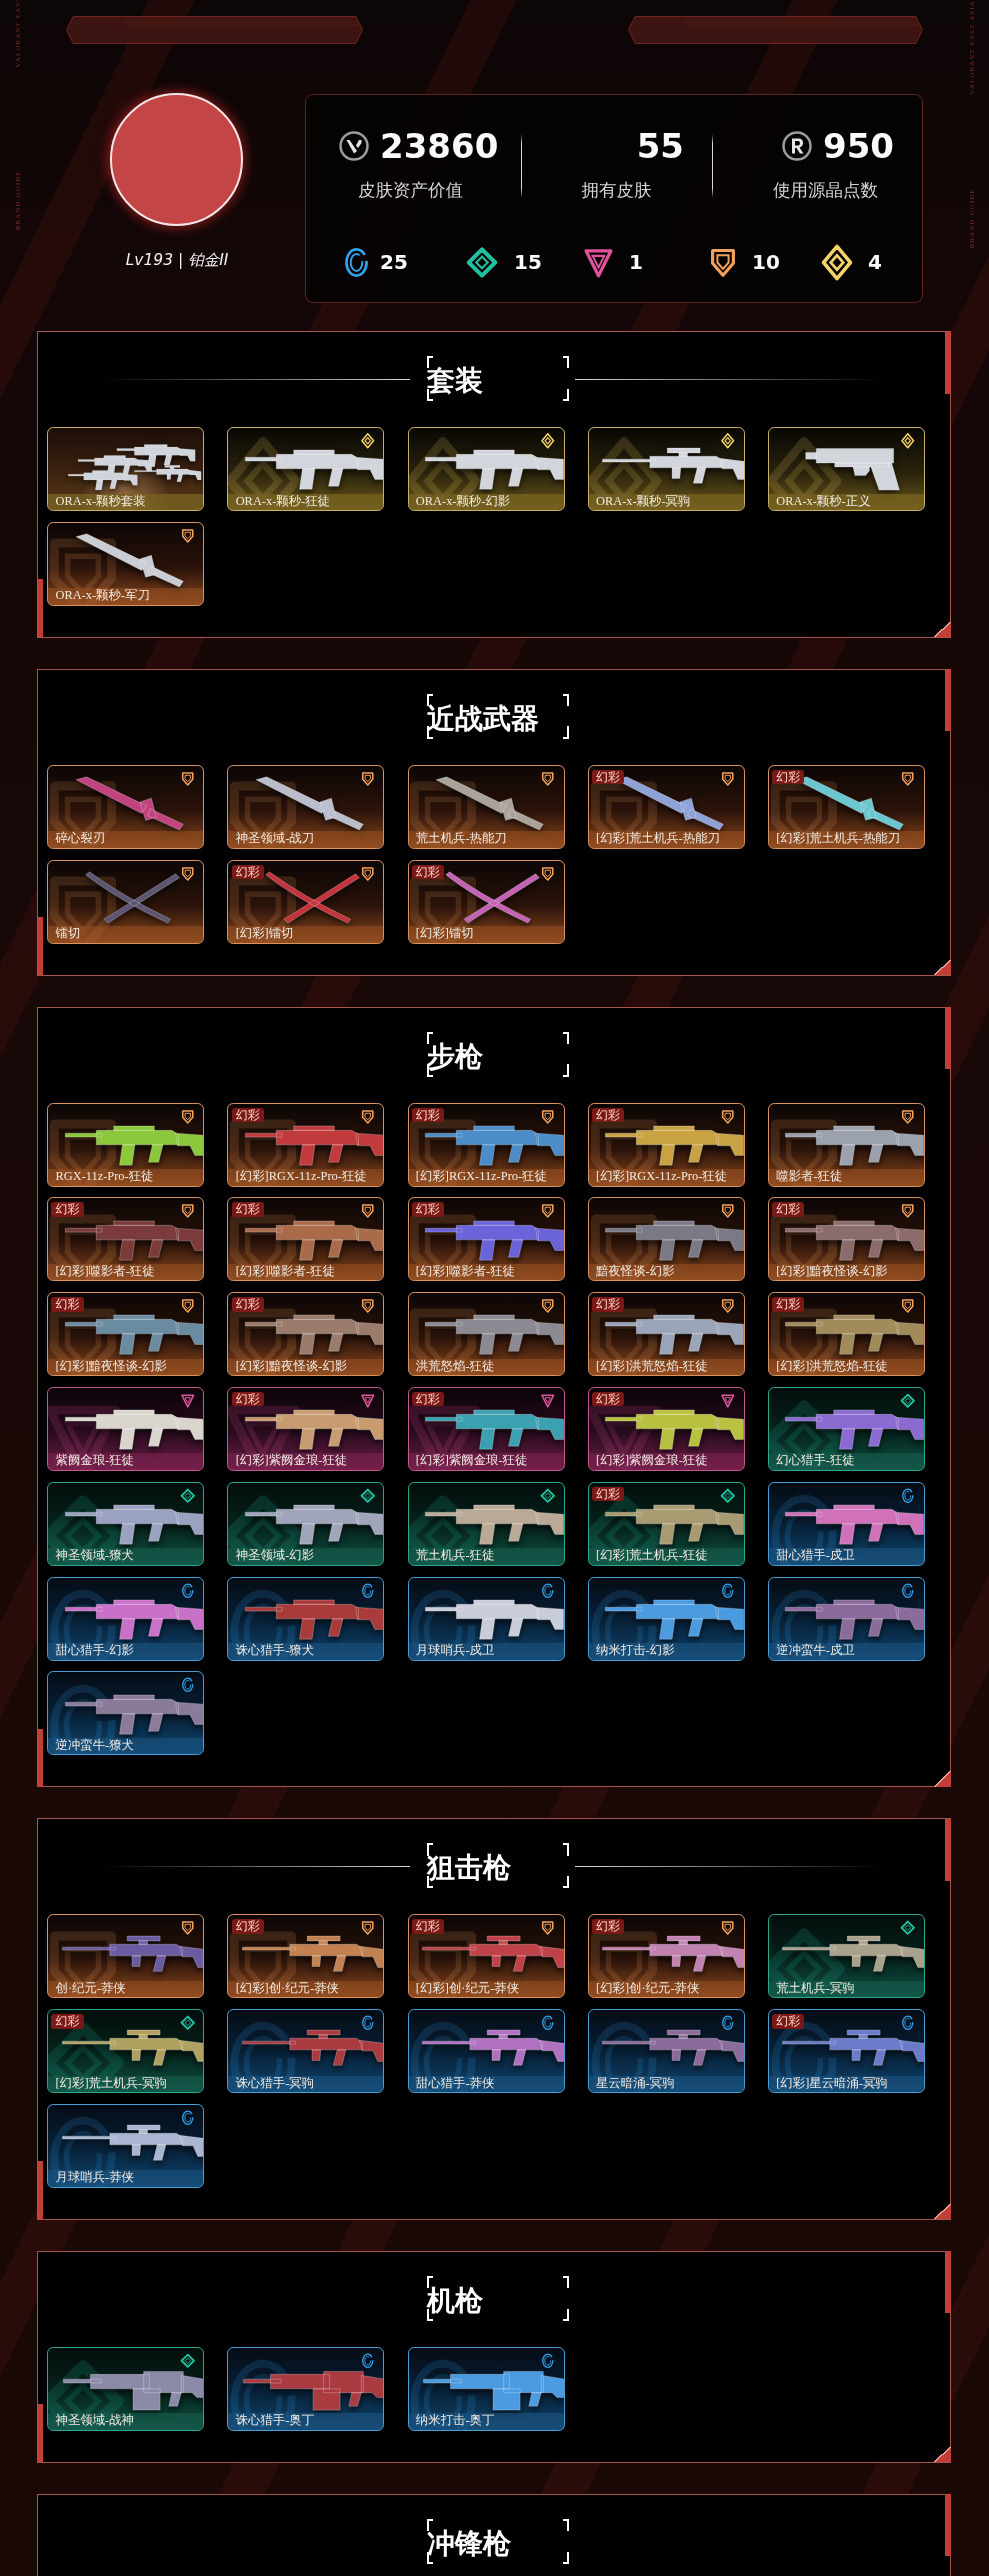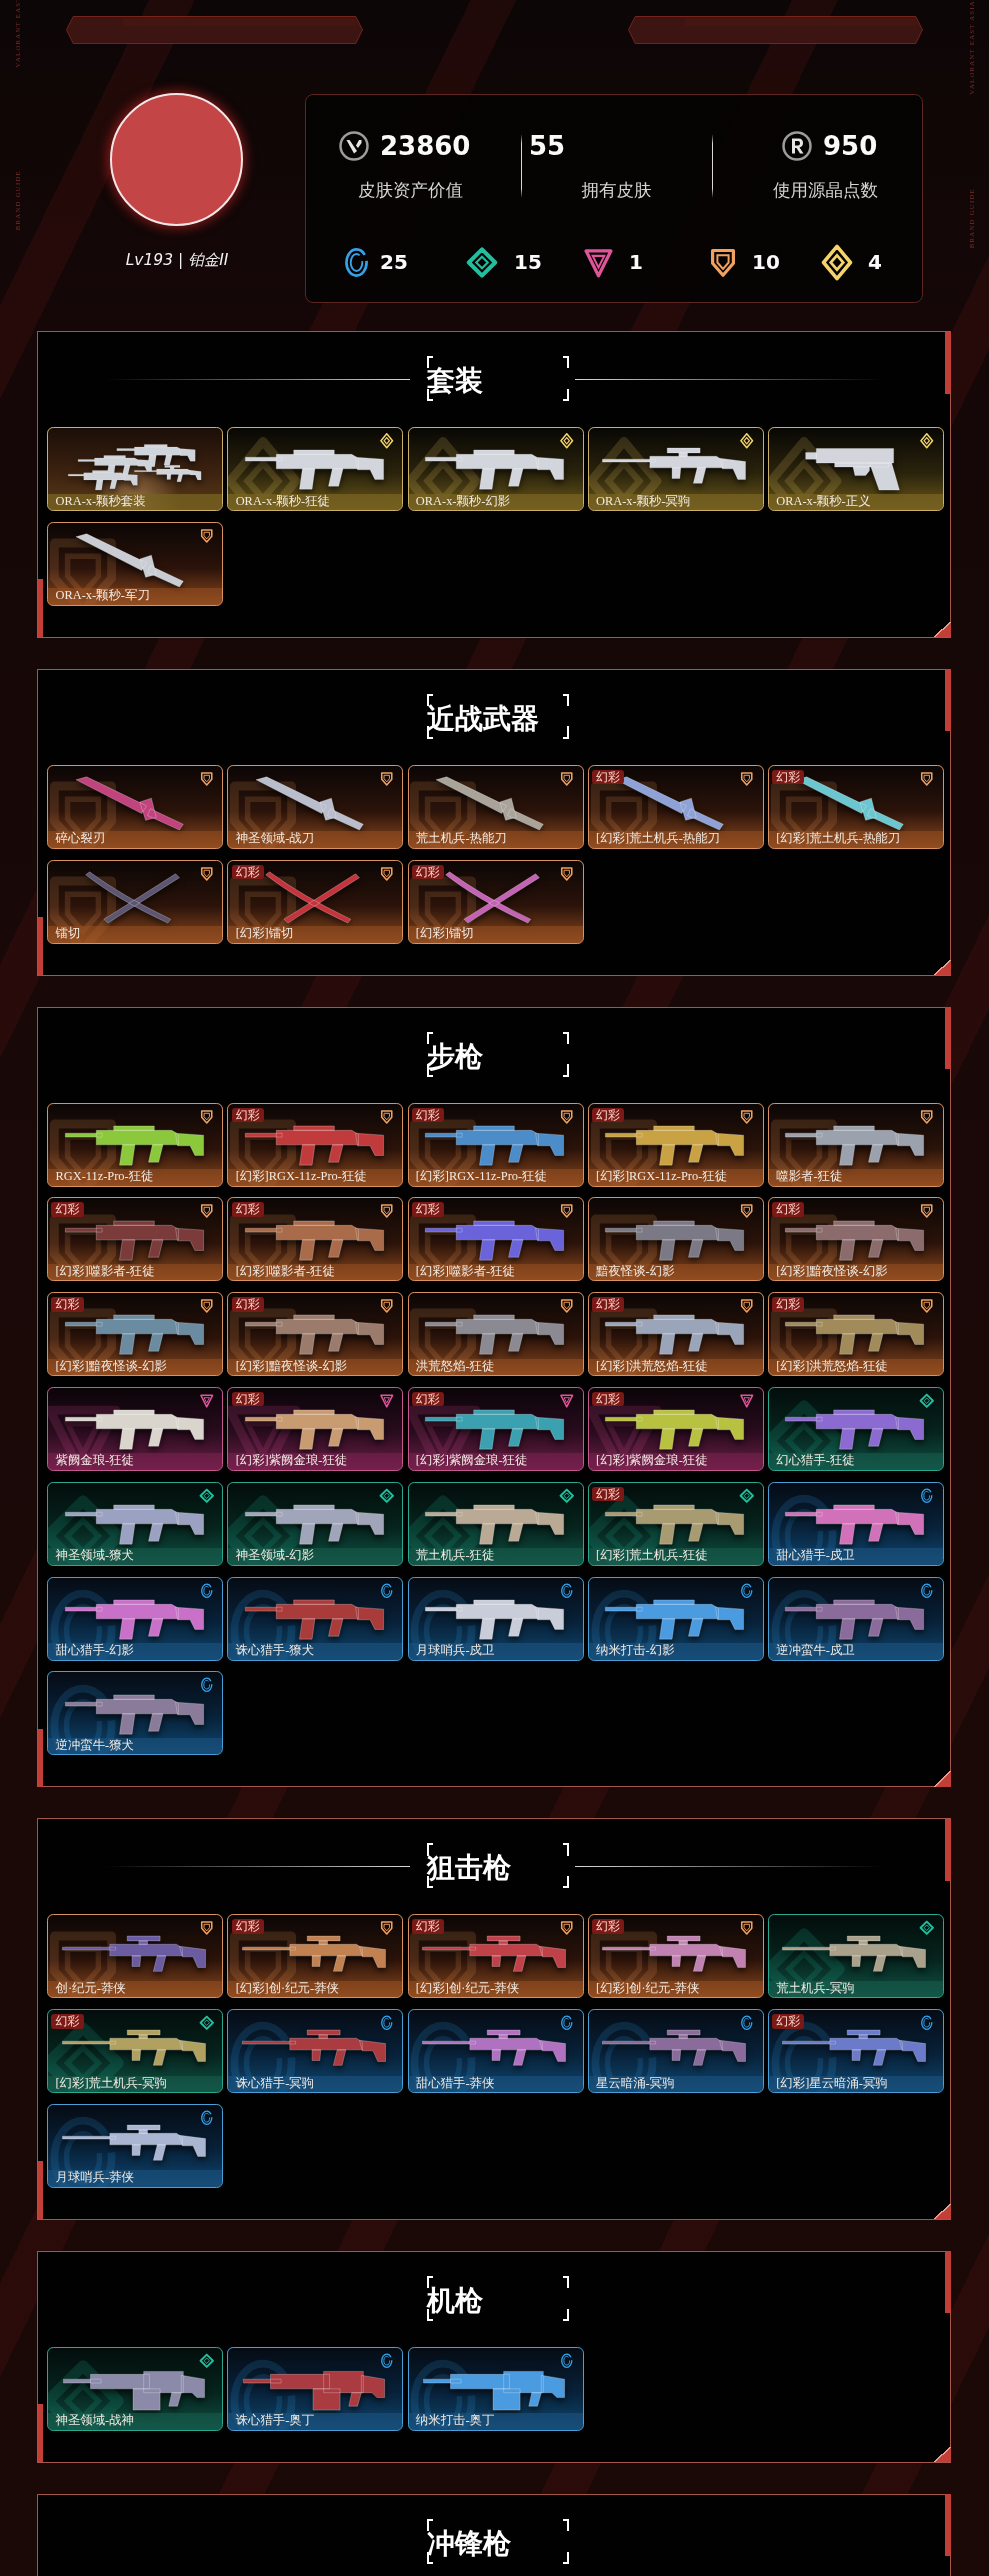--- a/index.html
+++ b/index.html
@@ -12,21 +12,21 @@
   linear-gradient(180deg,rgba(0,0,0,0) 0px,rgba(0,0,0,0) 3668px,rgba(105,24,18,.75) 3823px,rgba(120,28,20,.93) 4025px),
   repeating-linear-gradient(116deg,rgba(0,0,0,0) 0px,rgba(0,0,0,0) 134px,rgba(80,18,14,.28) 134px,rgba(80,18,14,.28) 175px,rgba(0,0,0,0) 175px,rgba(0,0,0,0) 289px),
   linear-gradient(180deg,#0d0606 0px,#150707 309px,#1b0908 1546px,#1a0807 3503px,#240a08 4025px);}
 .side{position:absolute;writing-mode:vertical-rl;transform:rotate(180deg);font-family:"Liberation Serif",serif;font-size:6.7px;letter-spacing:1.3px;color:#7c2d2a;white-space:nowrap}
 .banner{position:absolute;height:28px}
 .banner svg{width:100%;height:100%;display:block}
 .avatar{position:absolute;left:110px;top:93px;width:133px;height:133px;border-radius:50%;border:2.1px solid #f3e6e6;box-shadow:0 0 10.3px 2.6px rgba(210,40,40,.55)}
 .level{position:absolute;left:74px;top:250px;width:206px;text-align:center;font-size:15.5px;line-height:21.6px;font-style:italic;color:#f2f2f2}
 .stats{position:absolute;left:305px;top:94px;width:618px;height:209px;border:0.5px solid #5e2622;border-radius:8.2px;background:rgba(4,2,2,.86)}
 .stats .abs{position:absolute}
-.stat-value{font-size:26px;line-height:30px;font-weight:bold;color:#fafafa;white-space:nowrap}
+.stat-value{font-size:34px;line-height:30px;font-weight:bold;color:#fafafa;white-space:nowrap}
 .stat-label{font-size:17.5px;line-height:23px;color:#d4d4d4;text-align:center;width:155px;white-space:nowrap}
 .divider{width:1px;height:64px;top:39px;background:linear-gradient(180deg,rgba(220,220,220,0),#d8d8d8 15%,#d8d8d8 85%,rgba(220,220,220,0))}
 .stat-icon{width:32px;height:32px;top:35px}
 .r-icon{top:151px;height:33px}
 .r-num{top:152px;font-size:20px;line-height:30px;font-weight:bold;color:#fafafa}
 .sections{position:absolute;top:331px;left:0;width:989px}
 .panel{position:relative;width:914px;margin-left:37px;margin-bottom:31px;background:#020101;border:0.5px solid #a5564c;padding:24px 0 31px 0}
 .accent-left{position:absolute;left:-0.5px;bottom:-0.5px;width:5.2px;height:58px;background:var(--accent)}
 .accent-right{position:absolute;right:-0.5px;top:-0.5px;width:5.2px;height:62px;background:var(--accent)}
 .corner-cut{position:absolute;right:-0.5px;bottom:-0.5px;width:16.5px;height:15.5px;background:linear-gradient(to top left,var(--accent) 0,var(--accent) 47%,#e7a193 47%,#e7a193 53%,rgba(0,0,0,0) 53%)}
@@ -35,21 +35,21 @@
 .t-line.left{left:67px;width:305px;background:linear-gradient(90deg,rgba(255,255,255,0),rgba(255,255,255,.85))}
 .t-line.right{left:537px;width:308px;background:linear-gradient(90deg,rgba(255,255,255,.85),rgba(255,255,255,0))}
 .t-frame{position:absolute;left:389px;top:0;width:142px;height:45px}
 .brk{position:absolute;width:6.2px;height:12.4px;border:0 solid #fff}
 .brk.tl{left:0;top:0;border-left-width:2.6px;border-top-width:2.6px}
 .brk.tr{right:0;top:0;border-right-width:2.6px;border-top-width:2.6px}
 .brk.bl{left:0;bottom:0;border-left-width:2.6px;border-bottom-width:2.6px}
 .brk.br{right:0;bottom:0;border-right-width:2.6px;border-bottom-width:2.6px}
 .section-title{position:absolute;left:0;top:2.1px;width:142px;line-height:45px;font-size:28px;font-weight:bold;color:#fff;font-family:"DejaVu Serif",serif;white-space:nowrap}
 .grid{display:grid;grid-template-columns:repeat(5,172px);column-gap:8.2px;row-gap:10.8px;margin-left:9.3px}
-.card{position:relative;width:176px;height:84px;border-radius:6.2px;border:1px solid var(--bd);overflow:hidden;background:linear-gradient(180deg,var(--top) 0%,var(--mid) 55%,var(--bot) 100%)}
+.card{position:relative;width:157px;height:84px;border-radius:6.2px;border:1px solid var(--bd);overflow:hidden;background:linear-gradient(180deg,var(--top) 0%,var(--mid) 55%,var(--bot) 100%)}
 .tier-exclusive{--bd:#d99262;--top:#0b0605;--mid:#2b130a;--bot:#8d4a1f;--band:rgba(150,78,32,.55);--ic:var(--c-exclusive)}
 .tier-ultra{--bd:#cbb06a;--top:#080704;--mid:#2a230c;--bot:#6e5a1c;--band:rgba(118,98,32,.78);--ic:var(--c-ultra)}
 .tier-premium{--bd:#c55a8e;--top:#0a0408;--mid:#2a0c1e;--bot:#6e1f48;--band:rgba(120,34,78,.6);--ic:var(--c-premium)}
 .tier-deluxe{--bd:#2aa890;--top:#030d0b;--mid:#06241d;--bot:#0f5245;--band:rgba(22,90,74,.62);--ic:var(--c-deluxe)}
 .tier-select{--bd:#4a9fd6;--top:#050b14;--mid:#08223a;--bot:#0f4670;--band:rgba(28,82,126,.62);--ic:var(--c-select)}
 .card.bundle{background:radial-gradient(ellipse 46px 62px at 50% 100%,rgba(255,200,140,.45),rgba(255,200,140,0) 100%),linear-gradient(180deg,#1b0e08 0%,#3d2210 55%,#5a3c18 100%)}
 .watermark{position:absolute;left:-9.3px;top:9.3px;width:88px;height:88px;color:var(--ic);opacity:.16}
 .weapon{position:absolute;left:9.3px;top:7.2px;width:152px;height:58px;filter:drop-shadow(0 3.1px 3.1px rgba(0,0,0,.65))}
 .chroma-badge{position:absolute;left:3.1px;top:4.1px;height:14.4px;padding:0 4.1px;border-radius:3.1px;background:#7a1915;color:#ffd6cc;font-size:12px;line-height:14.4px;white-space:nowrap}
 .tier-icon{position:absolute;right:8.2px;top:4.1px;width:15.5px;height:17.5px;color:var(--ic)}
@@ -140,21 +140,21 @@
 
   <div class="stats">
     <svg class="abs stat-icon" viewBox="0 0 64 64" style="left:32px">
       <circle cx="32" cy="32" r="27" fill="none" stroke="#9c9c9c" stroke-width="5"></circle>
       <path d="M17 20H23L38 42L32 47Z" fill="#e6e6e6"></path>
       <path d="M47 20V26L40 36L36 31L42 20Z" fill="#e6e6e6"></path>
     </svg>
     <div class="abs stat-value" style="left:74px;top:36px">23860</div>
     <div class="abs stat-label" style="left:27px;top:84px">皮肤资产价值</div>
     <div class="abs divider" style="left:215px"></div>
-    <div class="abs stat-value" style="left:223px;top:36px;width:155px;text-align:left">55</div>
+    <div class="abs stat-value" style="left:223px;top:36px;width:155px;text-align:right">55</div>
     <div class="abs stat-label" style="left:233px;top:84px">拥有皮肤</div>
     <div class="abs divider" style="left:406px"></div>
     <svg class="abs stat-icon" viewBox="0 0 64 64" style="left:475px">
       <circle cx="32" cy="32" r="27" fill="none" stroke="#9c9c9c" stroke-width="5"></circle>
       <path fill-rule="evenodd" d="M22 17H35Q44 17 44 26Q44 33 37 35L45 47H38L31 36H28V47H22Z M28 22V31H34Q38 31 38 26.5Q38 22 34 22Z" fill="#e6e6e6"></path>
     </svg>
     <div class="abs stat-value" style="left:517px;top:36px">950</div>
     <div class="abs stat-label" style="left:442px;top:84px">使用源晶点数</div>
 
     <svg class="abs r-icon" style="left:35px;width:31px;color:var(--c-select)" viewBox="0 0 60 64" width="31" height="33">

